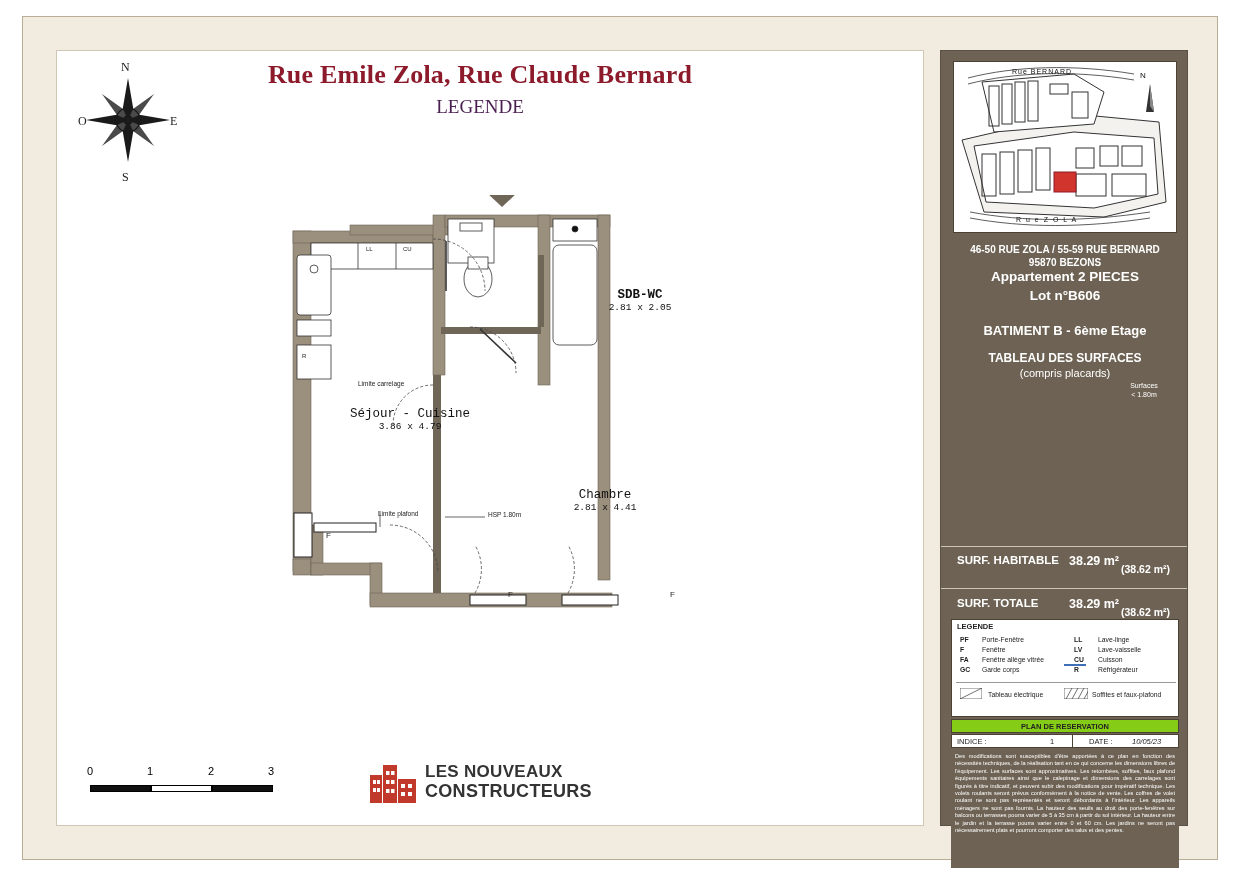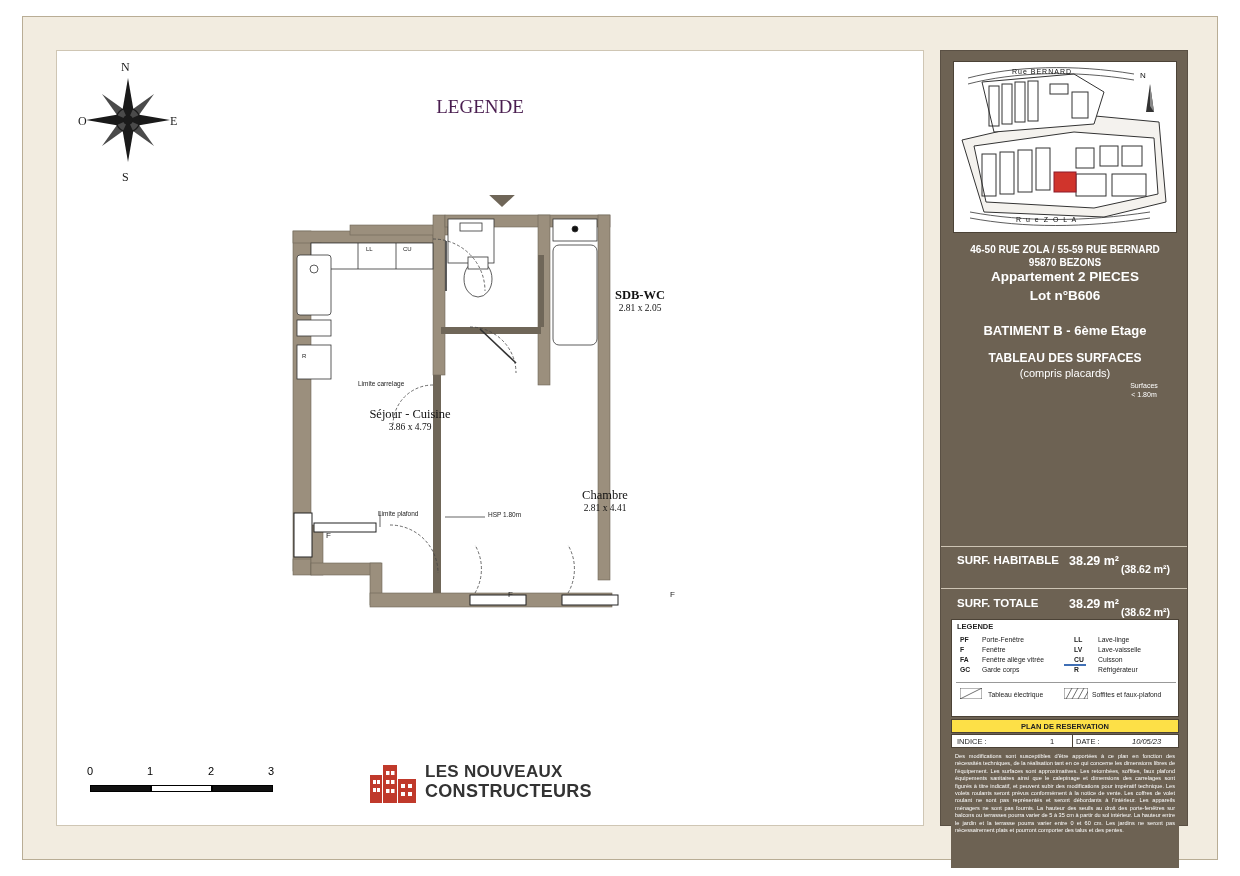--- a/index.html
+++ b/index.html
@@ -43,21 +43,21 @@
   
   .compass { position:absolute; left:78px; top:58px; width:130px; height:130px; }
   .compass .lab { position:absolute; font-family:"Liberation Serif", serif; font-size:12px; color:#1a1a1a; }
   .compass .lab.n { left:43px; top:2px; }
   .compass .lab.s { left:44px; top:112px; }
   .compass .lab.e { left:92px; top:56px; }
   .compass .lab.w { left:0px; top:56px; }
 
   
   .plan { position:absolute; left:270px; top:195px; width:480px; height:460px; }
-  .lbl { position:absolute; font-size:11.5px; color:#111; font-family:Liberation Serif, serif; }
+  .lbl { position:absolute; font-size:11.5px; color:#111; font-family:Liberation Mono, monospace; }
   .lbl .nm { font-size:12.5px; }
   .lbl .dim { font-size:9.5px; }
   .tiny { position:absolute; font-size:6.5px; color:#222; }
   .tiny6 { position:absolute; font-size:6px; color:#222; }
 
   
   .scalebar { position:absolute; left:90px; top:765px; width:200px; height:40px; }
   .scalebar .seg { position:absolute; top:20px; height:7px; border:1px solid #000; }
   .scalebar .num { position:absolute; top:0px; font-size:11px; color:#000; }
 
@@ -120,21 +120,21 @@
   .legend-box {
     position:absolute; left:10px; top:568px; width:228px; height:98px;
     background:#ffffff; border:1px solid #4b4236;
   }
   .legend-title { position:absolute; left:5px; top:2px; font-size:7.5px; color:#222; font-weight:bold; }
   .lg { position:absolute; font-size:6.8px; color:#222; }
   .lg.b { font-weight:bold; }
 
   .plan-res {
     position:absolute; left:10px; top:668px; width:228px; height:14px;
-    background:#fde047; border:1px solid #4b4236;
+    background:#84cc16; border:1px solid #4b4236;
     text-align:center; font-size:7.5px; color:#222; line-height:13px; font-weight:bold;
   }
   .indice {
     position:absolute; left:10px; top:683px; width:228px; height:14px;
     background:#ffffff; border:1px solid #4b4236;
     font-size:7.5px; color:#222; line-height:13px;
   }
   .indice span { position:absolute; }
   .notice {
     position:absolute; left:10px; top:699px; width:228px; height:118px;
@@ -164,20 +164,21 @@
         <circle cx="0" cy="0" r="12" fill="none" stroke="#1a1a1a" stroke-width="1.2"></circle>
         <circle cx="0" cy="0" r="5" fill="#1a1a1a"></circle>
       </g>
     </svg>
     <div class="lab n">N</div>
     <div class="lab s">S</div>
     <div class="lab e">E</div>
     <div class="lab w">O</div>
   </div>
 
+  <div class="title-main">Rue Emile Zola, Rue Claude Bernard</div>
   <div class="title-sub">LEGENDE</div>
 
   <div class="plan">
     <svg width="480" height="460" viewBox="0 0 480 460">
 
       <g fill="#9b8f7d" stroke="#6f6658" stroke-width="0.6">
 
         <rect x="23" y="36" width="18" height="340"></rect>
         <rect x="23" y="36" width="140" height="12"></rect>
         <rect x="80" y="30" width="98" height="10"></rect>
@@ -437,20 +438,20 @@
           </g>
         </svg>
         <div class="lg" style="left:140px; top:71px;">Soffites et faux-plafond</div>
       </div>
 
       <div class="plan-res">PLAN DE RESERVATION</div>
 
       <div class="indice">
         <span style="left:5px;">INDICE :</span>
         <span style="left:98px;">1</span>
-        <span style="left:120px; border-left:1px solid #4b4236; padding-left:3px; height:13px;">DATE :</span>
+        <span style="left:120px; border-left:1px solid #4b4236; padding-left:16px; height:13px;">DATE :</span>
         <span style="left:180px;font-style:italic;">10/05/23</span>
       </div>
 
       <div class="notice">Des modifications sont susceptibles d'être apportées à ce plan en fonction des nécessités techniques, de la réalisation tant en ce qui concerne les dimensions libres de l'équipement. Les surfaces sont approximatives. Les retombées, soffites, faux plafond équipements sanitaires ainsi que le calepinage et dimensions des carrelages sont figurés à titre indicatif, et peuvent subir des modifications pour impératif technique. Les volets roulants seront prévus conformément à la notice de vente. Les coffres de volet roulant ne sont pas représentés et seront débordants à l'intérieur. Les appareils ménagers ne sont pas fournis. La hauteur des seuils au droit des porte-fenêtres sur balcons ou terrasses pourra varier de 5 à 35 cm à partir du sol intérieur. La hauteur entre le jardin et la terrasse pourra varier entre 0 et 60 cm. Les jardins ne seront pas nécessairement plats et pourront comporter des talus et des pentes.</div>
     </div>
   </div>
 </div>
 
 </body></html>

